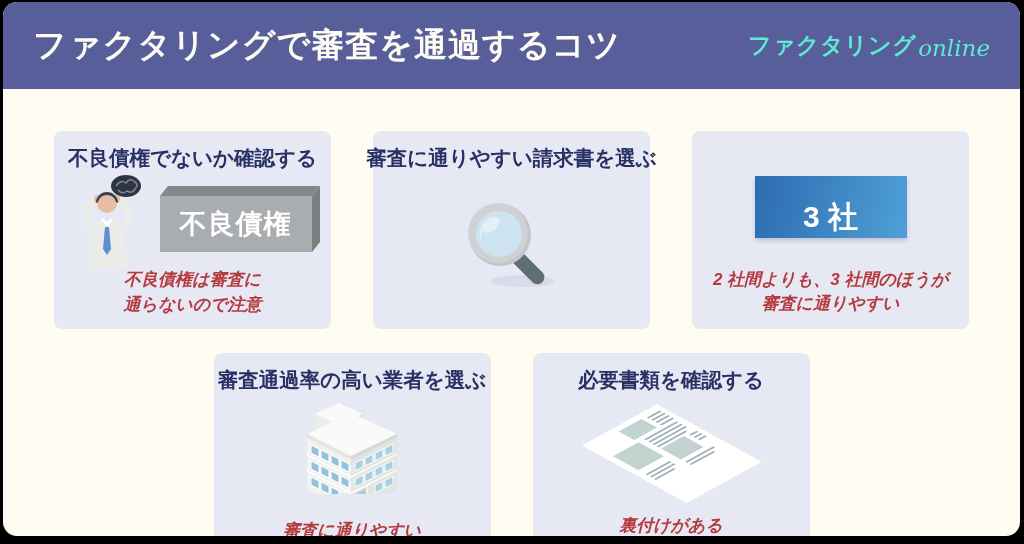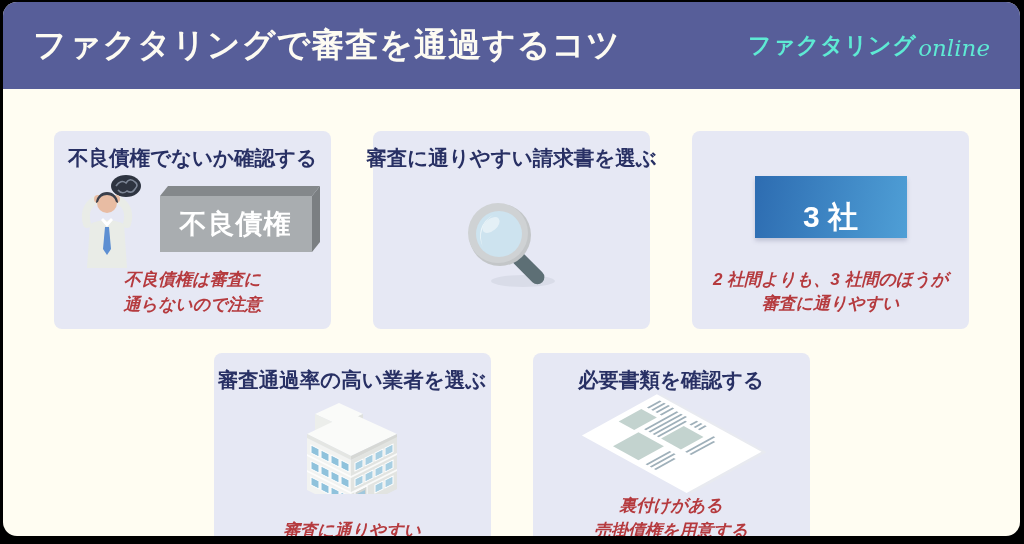--- a/index.html
+++ b/index.html
@@ -213,17 +213,16 @@
                 <rect x="-44" y="14" width="34" height="2.6"></rect>
                 <rect x="-44" y="20" width="28" height="2.6"></rect>
               <rect x="0" y="20" width="40" height="2.6"></rect>
                 <rect x="0" y="26" width="34" height="2.6"></rect>
             </g>
           </g>
         </svg>
       </div>
       <p class="caption">
         <span>裏付けがある</span><br>
-        <span>売掛債権を用意する</span>
       </p>
     </section>
   </div>
 </div>
 
 </body></html>

